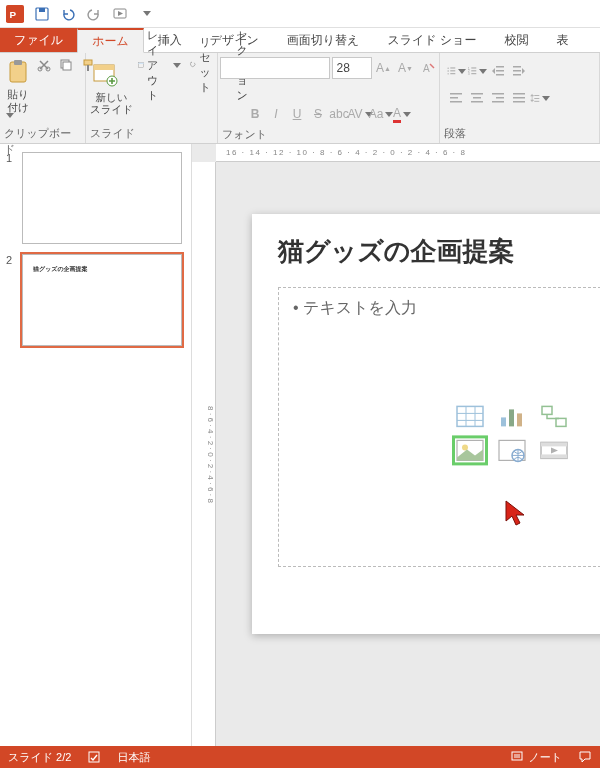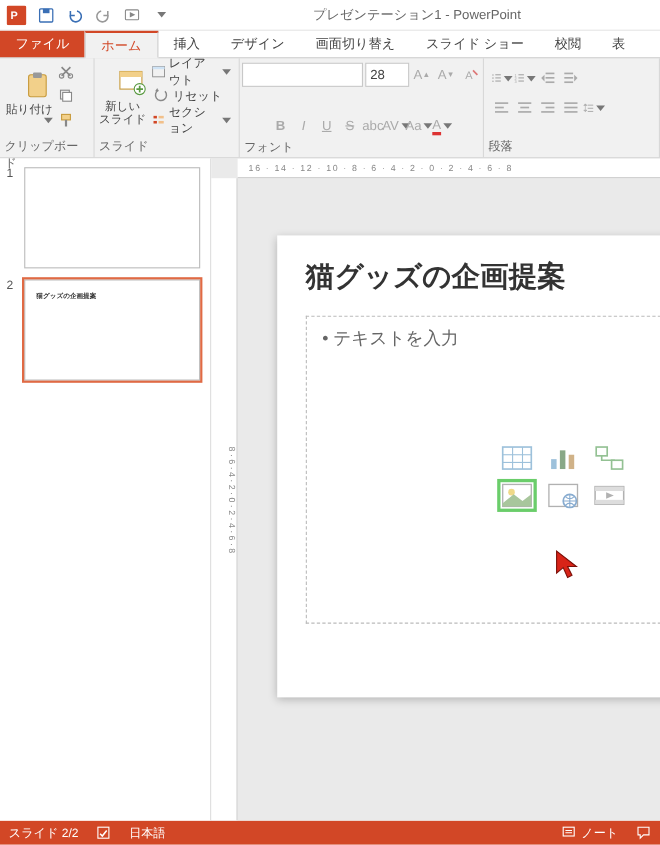--- a/index.html
+++ b/index.html
@@ -17,24 +17,24 @@
 .tabs { height: 24px; display: flex; align-items: stretch; background: #fff; }
 .tab { padding: 0 14px; display: flex; align-items: center; font-size: 12px; color: #444; cursor: pointer; }
 .tab.file { background: #d24726; color: #fff; text-align: right; }
 .tab.active { color: #d24726; border: 1px solid #d0d0d0; border-bottom: 1px solid #f1f1f1; border-top: 2px solid #d24726; background: #f1f1f1; margin-bottom: -1px; }
 
 
 .ribbon { height: 92px; background: #f1f1f1; border-top: 1px solid #d0d0d0; border-bottom: 1px solid #d0d0d0; display: flex; }
 .group { border-right: 1px solid #d8d8d8; display: flex; flex-direction: column; padding: 2px 4px; }
 .group-body { flex: 1; display: flex; align-items: flex-start; gap: 2px; }
 .group-label { font-size: 11px; color: #666; height: 16px; line-height: 16px; position: relative; }
-.bigbtn { display: flex; flex-direction: column; align-items: flex-end; justify-content: center; width: 44px; height: 66px; cursor: pointer; }
+.bigbtn { display: flex; flex-direction: column; align-items: flex-start; justify-content: center; width: 44px; height: 66px; cursor: pointer; }
 .bigbtn .icon { width: 28px; height: 28px; margin-bottom: 2px; }
 .bigbtn .lbl { font-size: 10.5px; color: #444; text-align: center; line-height: 1.15; }
-.stack { display: flex; flex-direction: column; gap: 2px; justify-content: center; }
+.stack { display: flex; flex-direction: row; gap: 2px; justify-content: center; }
 .stack-item { display: flex; align-items: center; gap: 3px; font-size: 11px; color: #444; cursor: pointer; height: 20px; padding: 0 3px; }
 .stack-item .si { width: 16px; height: 16px; display:flex; align-items:center; justify-content:center; }
 .mini { width: 20px; height: 20px; display:flex; align-items:center; justify-content:center; cursor:pointer; color:#666;}
 .font-row { display:flex; align-items:center; gap:2px; }
 .font-name { width: 110px; height: 22px; border: 1px solid #c8c8c8; background:#fff; padding: 0 4px; font-size: 12px; color:#888; }
 .font-size { width: 40px; height: 22px; border: 1px solid #c8c8c8; background:#fff; padding: 0 4px; font-size: 12px; color:#444; }
 .btnrow { display:flex; gap:1px; margin-top: 4px;}
 .btnrow .mini { color: #aaa; }
 
 
@@ -101,21 +101,20 @@
     <div class="qat-btn">
         <svg width="14" height="14" viewBox="0 0 14 14">
           <rect x="1" y="2" width="12" height="9" rx="1" fill="none" stroke="#888" stroke-width="1"></rect>
           <path d="M5 4 L10 6.5 L5 9 Z" fill="#888"></path>
         </svg>
       </div>
     <div class="qat-btn">
         <span class="tri"></span>
       </div>
   </div>
-  <div class="title-text">プレゼンテーション1 - PowerPoint</div>
 </div>
 
 <div class="tabs">
   <div class="tab file">ファイル</div>
   <div class="tab active">ホーム</div>
   <div class="tab">挿入</div>
   <div class="tab">デザイン</div>
   <div class="tab">画面切り替え</div>
   <div class="tab">スライド ショー</div>
   <div class="tab">校閲</div>

